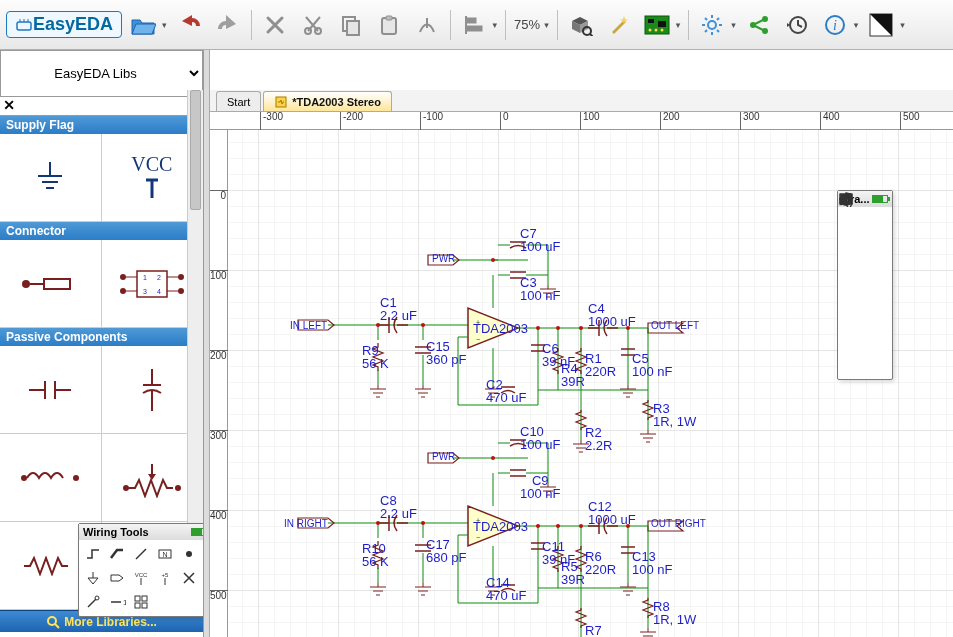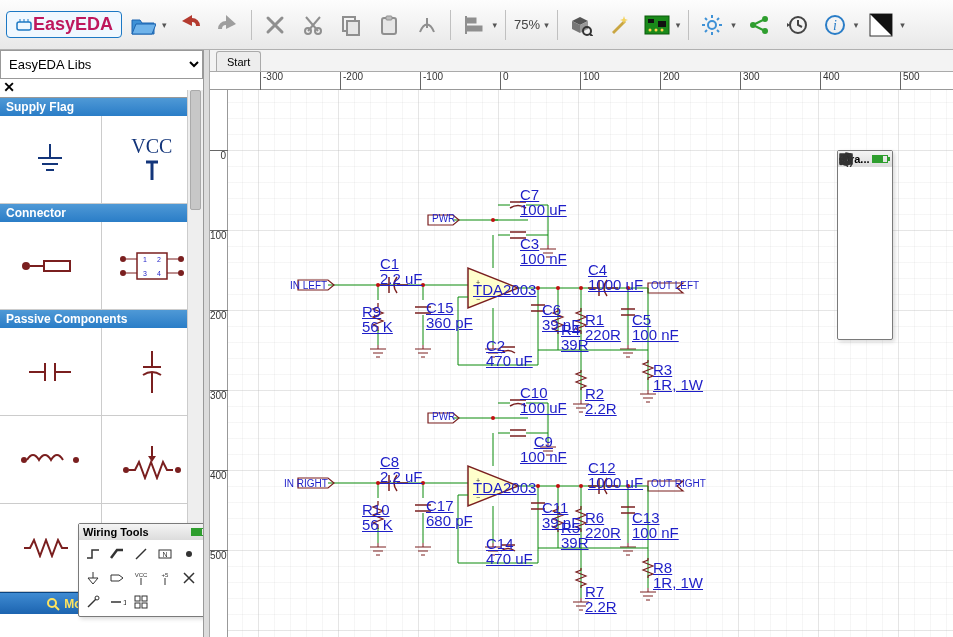--- a/index.html
+++ b/index.html
@@ -20,21 +20,21 @@
     border-bottom: 1px solid #b0b0b0;
     display: flex;
     align-items: center;
     padding: 0 6px;
     gap: 4px;
   }
   .logo {
     display: flex;
     align-items: center;
     font-weight: bold;
-    color: #be185d;
+    color: #0369a1;
     font-size: 18px;
     padding: 2px 8px;
     border: 1px solid #1c78c4;
     border-radius: 4px;
     background: #f0f8ff;
   }
   .tb-btn {
     width: 34px;
     height: 34px;
     display: flex;
@@ -59,23 +59,24 @@
     border-right: 1px solid #999;
     background: #fff;
     display: flex;
     flex-direction: column;
     position: relative;
     overflow: hidden;
   }
   .lib-select {
     width: 100%;
     font-size: 13px;
-    padding: 5px 4px;
+    padding: 14px 4px;
     border: 1px solid #999;
     background: #fff;
+    text-align: center;
   }
   .filter-box {
     display: flex;
     align-items: center;
     border-bottom: 1px solid #999;
   }
   .filter-input {
     flex: 1;
     border: none;
     font-style: italic;
@@ -142,20 +143,21 @@
     border: 1px solid #aaa;
     border-radius: 2px;
   }
   
   .canvas-area {
     flex: 1;
     position: relative;
     background: #fff;
     display: flex;
     flex-direction: column;
+    margin-top: 40px;
   }
   .tabs {
     height: 22px;
     display: flex;
     align-items: flex-end;
     padding-left: 6px;
     gap: 2px;
     background: #f3f3f3;
     border-bottom: 1px solid #aaa;
   }
@@ -235,25 +237,24 @@
   .schematic svg { position: absolute; left: 0; top: 0; }
   .netlabel {
     position: absolute;
     font-size: 10px;
     font-family: Arial;
     color: #1e1ec8;
     white-space: nowrap;
   }
   .complabel {
     position: absolute;
-    font-size: 15px;
+    font-size: 13px;
     color: #1e1ec8;
     line-height: 1;
     white-space: nowrap;
-    text-decoration: underline;
   }
   
   .panel {
     position: absolute;
     background: #fff;
     border: 1px solid #7a7a7a;
     border-radius: 2px;
     box-shadow: 2px 2px 4px rgba(0,0,0,0.15);
   }
   .panel-title {
@@ -657,20 +658,29 @@
       <span>More Libraries...</span>
     </div>
   </div>
 
   <div style="width:6px;background:#dcdcdc;border-right:1px solid #aaa;"></div>
 
   <div class="canvas-area">
     <div class="tabs">
       <div class="tab">
         <span>Start</span>
+      </div>
+      <div class="tab active">
+        <span class="tab-icon">
+          <svg width="12" height="12" viewBox="0 0 12 12">
+              <rect x="1" y="1" width="10" height="10" fill="#ffd24d" stroke="#a67c00"></rect>
+              <path d="M3 6h2l1-2 1 4 1-2h1" fill="none" stroke="#a67c00" stroke-width="1"></path>
+            </svg>
+        </span>
+        <span>*TDA2003 Stereo</span>
       </div>
     </div>
 
     <div class="ruler-h" id="ruler-h">
         <div class="tick" style="left: 50px;">-300</div>
         <div class="tick" style="left: 130px;">-200</div>
         <div class="tick" style="left: 210px;">-100</div>
         <div class="tick" style="left: 290px;">0</div>
         <div class="tick" style="left: 370px;">100</div>
         <div class="tick" style="left: 450px;">200</div>

